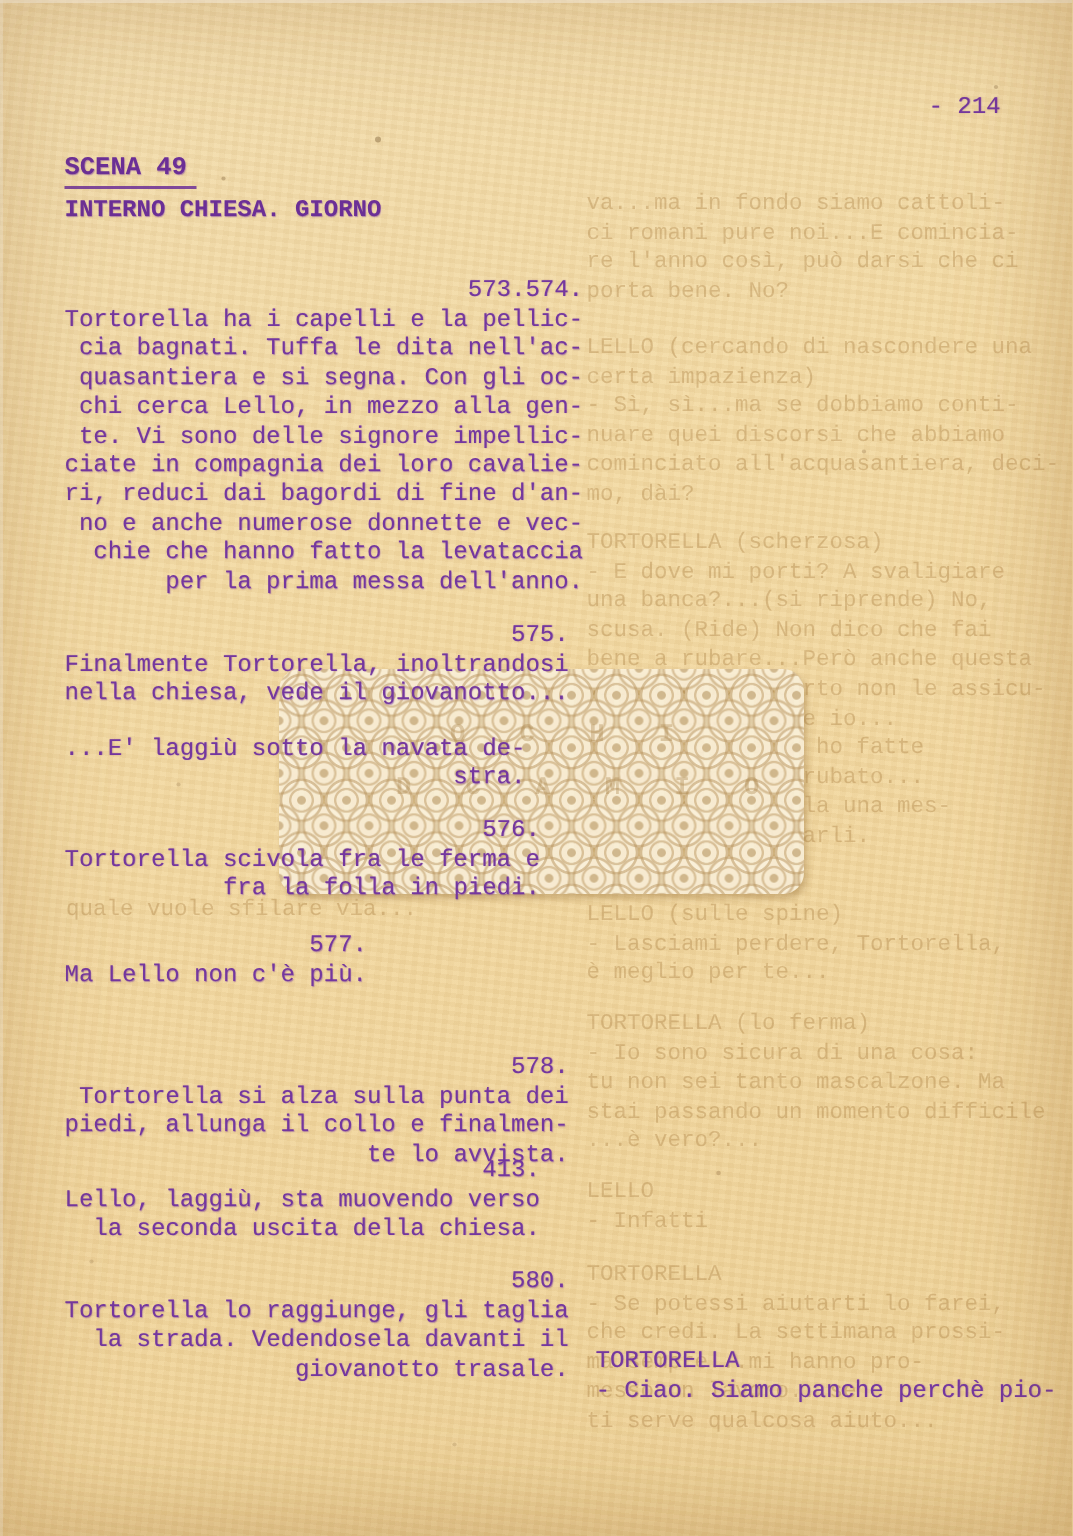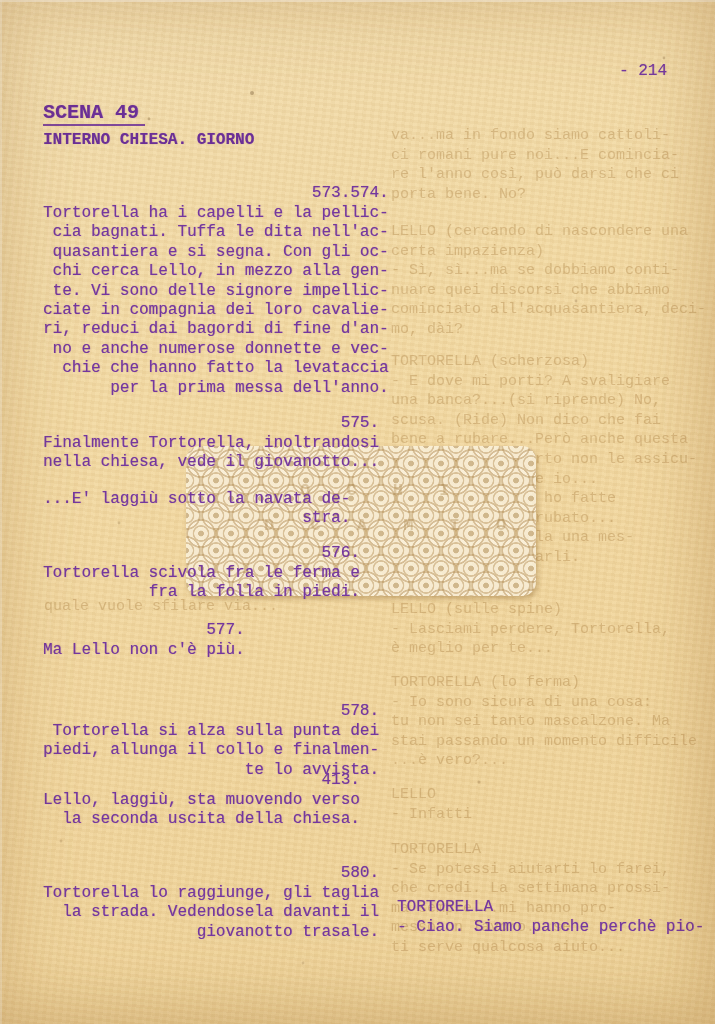--- a/index.html
+++ b/index.html
@@ -23,30 +23,30 @@
       inset -8px -12px 50px rgba(150,100,40,0.14),
       inset 0 2px 0 rgba(255,252,240,0.55),
       inset 2px 0 0 rgba(255,252,240,0.35);
   }
   .ink{
     position:absolute;z-index:3;color:#74379f;
     font-size:16px;line-height:19.4px;white-space:pre-line;
     text-shadow:0.4px 0.4px 0.8px rgba(116,55,159,0.55);
   }
   .page-number{left:619px;top:62px;}
-  .scene-heading{left:43px;top:103px;font-weight:bold;color:#6b2f96;margin:0;font-size:20px;}
+  .scene-heading{left:43px;top:103px;font-weight:bold;color:#6b2f96;margin:0;font-size:17px;}
   .scene-heading .u{border-bottom:2px solid rgba(107,47,150,0.85);padding-bottom:2px;padding-right:6px;display:inline-block;}
   .scene-location{left:43px;top:131px;font-weight:bold;color:#6b2f96;}
   .block{position:absolute;left:43px;z-index:3;text-align:right;}
   .shot{color:#74379f;font-size:16px;height:20px;line-height:20px;margin-bottom:1px;
         text-shadow:0.4px 0.4px 0.8px rgba(116,55,159,0.55);}
   .lines{color:#74379f;font-size:16px;line-height:19.4px;white-space:pre-line;
          text-shadow:0.4px 0.4px 0.8px rgba(116,55,159,0.55);}
   .b1{top:183px;} .b2{top:413px;} .b3{top:490px;} .b4{top:543px;}
-  .b5{top:620px;} .b6{top:701px;} .b7{top:770px;} .b8{top:844px;margin-top:19px;}
+  .b5{top:620px;} .b6{top:701px;} .b7{top:770px;} .b8{top:844px;}
   .dialogue{position:absolute;left:397px;top:897px;z-index:3;}
   .dialogue .speaker{color:#74379f;font-size:16px;height:20px;line-height:20px;margin-bottom:1px;
         text-shadow:0.4px 0.4px 0.8px rgba(116,55,159,0.55);}
   .dialogue .lines{white-space:pre;}
   
   .ghost{
     position:absolute;left:391px;z-index:1;
     color:rgba(164,120,58,0.34);font-size:15px;line-height:19.6px;
     white-space:pre-line;filter:blur(0.45px);
   }

